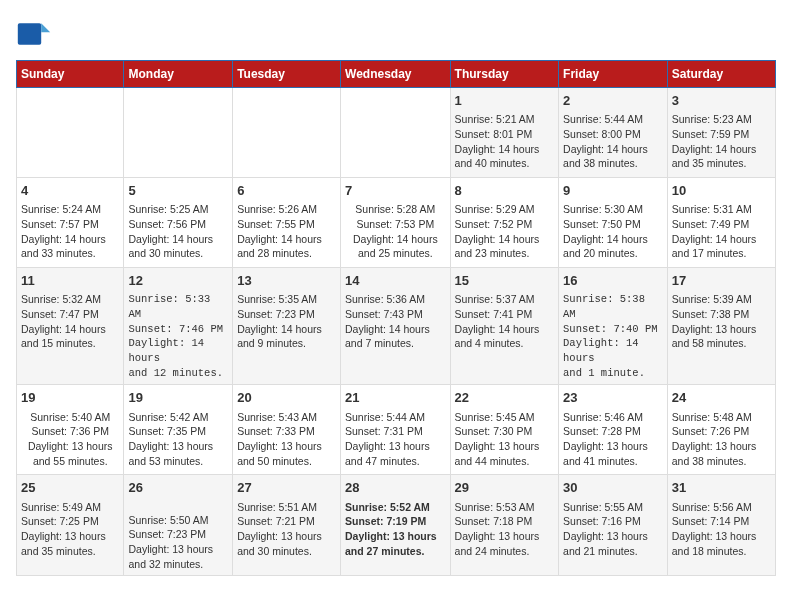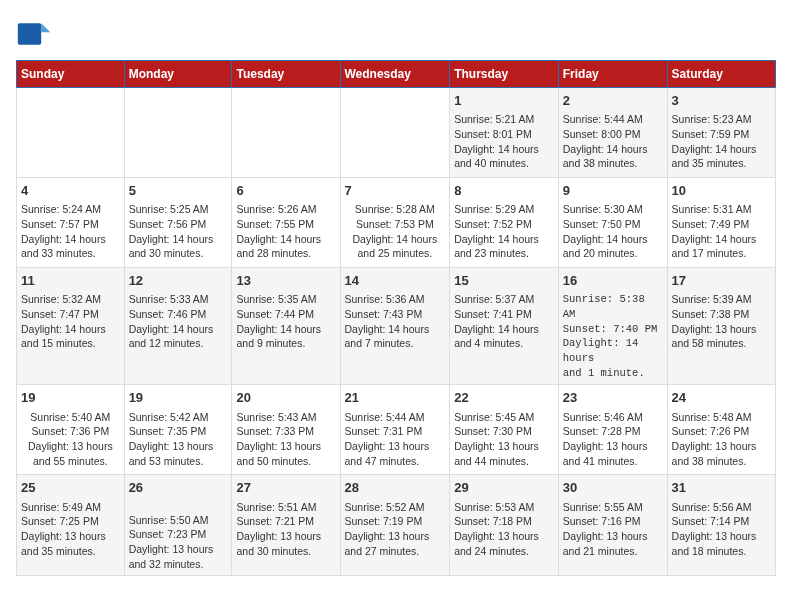--- a/index.html
+++ b/index.html
@@ -215,29 +215,29 @@
       <tr>
         <td>
           <span class="day-num">11</span>
           <div class="cell-content" style="white-space: pre-line;">Sunrise: 5:32 AM
 Sunset: 7:47 PM
 Daylight: 14 hours
 and 15 minutes.</div>
         </td>
         <td>
           <span class="day-num">12</span>
-          <div class="cell-content" style="white-space: pre-line;">Sunrise: 5:33 AM
+          <div class="cell-content" style="white-space: pre-line; font-family: Liberation Mono, monospace;">Sunrise: 5:33 AM
 Sunset: 7:46 PM
 Daylight: 14 hours
 and 12 minutes.</div>
         </td>
         <td>
           <span class="day-num">13</span>
           <div class="cell-content" style="white-space: pre-line;">Sunrise: 5:35 AM
-Sunset: 7:44 PM
+Sunset: 7:23 PM
 Daylight: 14 hours
 and 9 minutes.</div>
         </td>
         <td>
           <span class="day-num">14</span>
           <div class="cell-content" style="white-space: pre-line;">Sunrise: 5:36 AM
 Sunset: 7:43 PM
 Daylight: 14 hours
 and 7 minutes.</div>
         </td>
@@ -331,21 +331,21 @@
         </td>
         <td>
           <span class="day-num">27</span>
           <div class="cell-content" style="white-space: pre-line;">Sunrise: 5:51 AM
 Sunset: 7:21 PM
 Daylight: 13 hours
 and 30 minutes.</div>
         </td>
         <td>
           <span class="day-num">28</span>
-          <div class="cell-content" style="white-space: pre-line;">Sunrise: 5:52 AM
+          <div class="cell-content" style="white-space: pre-line; font-weight: bold;">Sunrise: 5:52 AM
 Sunset: 7:19 PM
 Daylight: 13 hours
 and 27 minutes.</div>
         </td>
         <td>
           <span class="day-num">29</span>
           <div class="cell-content" style="white-space: pre-line;">Sunrise: 5:53 AM
 Sunset: 7:18 PM
 Daylight: 13 hours
 and 24 minutes.</div>

